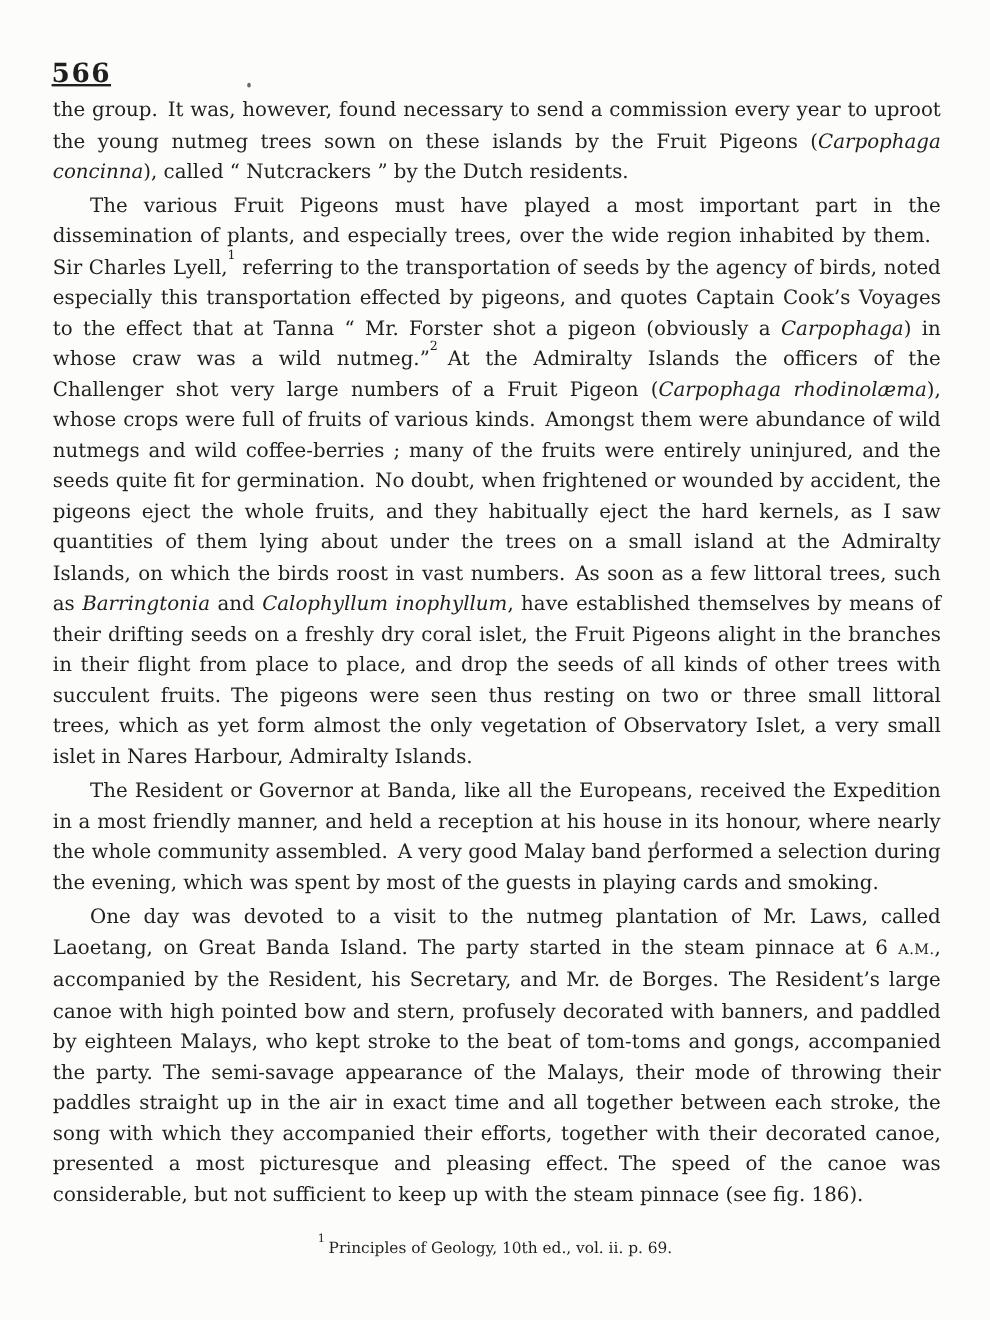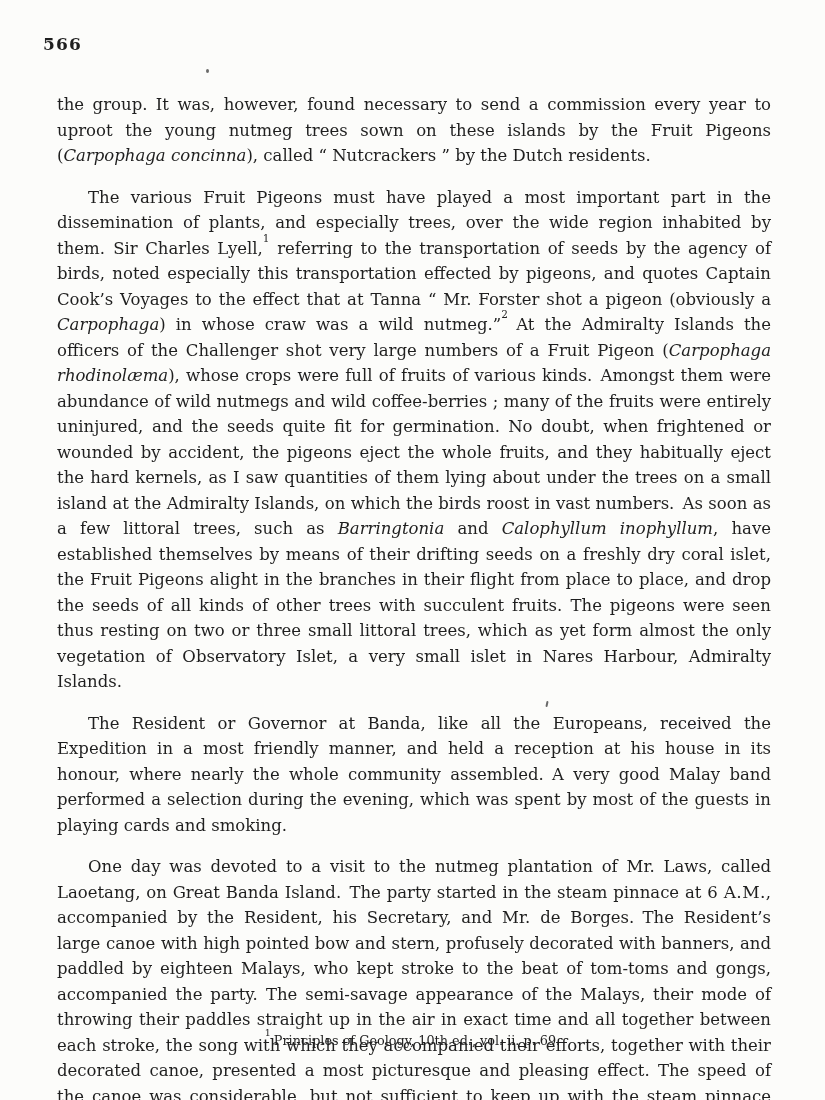--- a/index.html
+++ b/index.html
@@ -15,55 +15,56 @@
   .header {
     position: absolute;
     top: 34px;
     left: 41px;
     right: 38px;
     height: 24px;
   }
   .pagenum {
     position: absolute;
     left: 2px;
-    top: 0;
-    font-size: 17px;
+    top: 14px;
+    font-size: 22px;
     font-weight: bold;
     letter-spacing: 1.2px;
+    text-decoration: underline;
   }
   .title {
     text-align: center;
     font-size: 15px;
     letter-spacing: 1.6px;
     word-spacing: 3px;
     white-space: nowrap;
   }
   .bodytext {
     position: absolute;
     top: 76px;
     left: 41px;
     width: 746px;
     font-size: 16.5px;
     line-height: 25.5px;
     text-align: justify;
   }
   .bodytext p {
-    margin: 16px;
+    margin: 3px;
     text-indent: 31px;
   }
   .bodytext p.noindent { text-indent: 0; }
   .bodytext i { font-style: italic; }
   .supref {
     font-size: 10.5px;
     position: relative;
     top: -5.5px;
     line-height: 0;
   }
   .sc {
-    font-size: 17px;
+    font-size: 12px;
     letter-spacing: 0.4px;
   }
   .footnotes {
     position: absolute;
     top: 1031px;
     left: 0;
     width: 825px;
     text-align: center;
     font-size: 12.8px;
     line-height: 19.5px;

